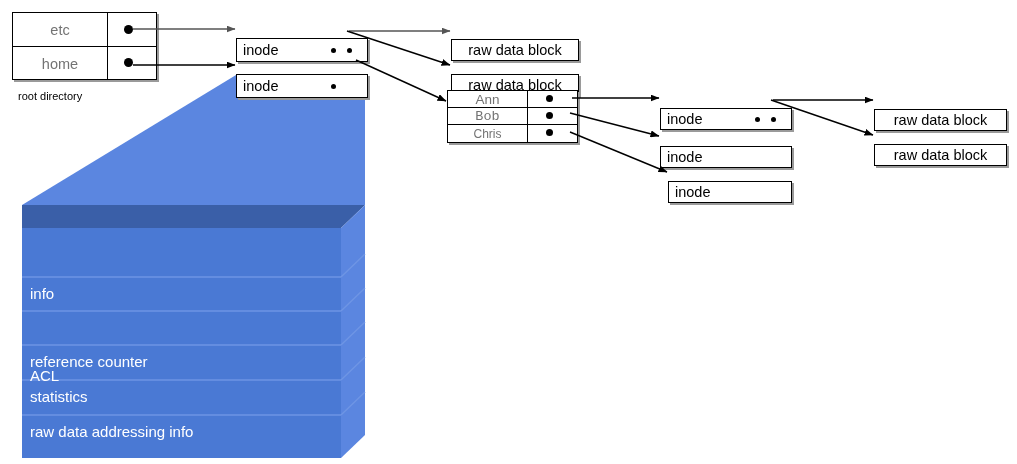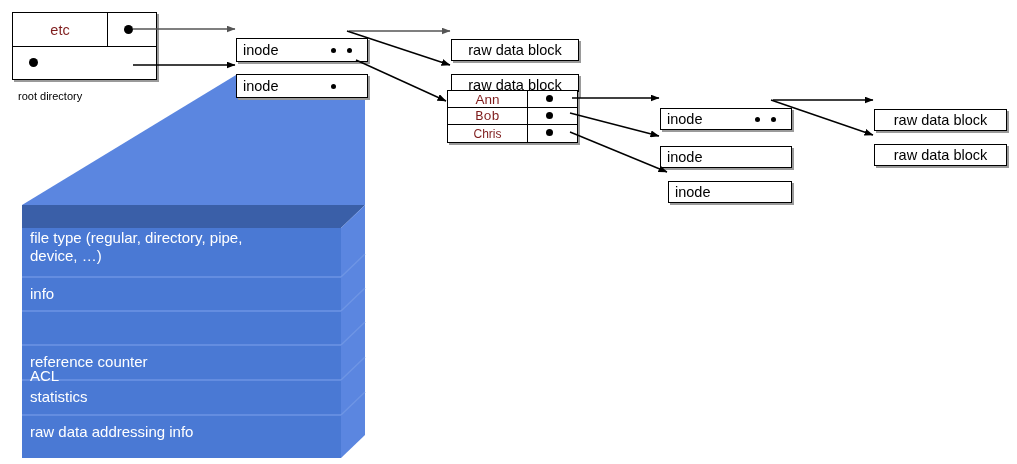--- a/index.html
+++ b/index.html
@@ -14,21 +14,21 @@
             font-size:14.5px;color:#000;white-space:nowrap;}
   .box .lbl.center{left:0;width:100%;text-align:center;}
 
   
   .dirtable{position:absolute;box-sizing:border-box;border:1px solid #000;
             background:#fff;box-shadow:2px 2px 0 #9a9a9a;}
   .dirrow{position:relative;box-sizing:border-box;display:flex;
           border-bottom:1px solid #000;}
   .dirrow:last-child{border-bottom:none;}
   .dircell-name{box-sizing:border-box;display:flex;align-items:center;
-                justify-content:center;font-size:14.5px;color:#7f1d1d;
+                justify-content:center;font-size:14.5px;color:#737373;
                 border-right:1px solid #000;}
   .dircell-ptr{box-sizing:border-box;position:relative;flex:1;}
 
   
   .dot{position:absolute;border-radius:50%;background:#000;}
   .dot.big{width:9px;height:9px;}
   .dot.sm{width:5px;height:5px;}
 
   .plain-label{position:absolute;font-size:11px;color:#000;white-space:nowrap;}
 
@@ -65,36 +65,35 @@
 
     <g stroke="#6e95e4" stroke-width="1.4">
       <line x1="341" y1="277" x2="365" y2="254"></line>
       <line x1="341" y1="311" x2="365" y2="288"></line>
       <line x1="341" y1="345" x2="365" y2="322"></line>
       <line x1="341" y1="380" x2="365" y2="357"></line>
       <line x1="341" y1="415" x2="365" y2="392"></line>
     </g>
   </svg>
 
-  <div class="panel-row-text" style="left:30px;top:229px;width:310px;">file type (regular, directory, pipe,
-device, …)</div>
   <div class="panel-row-text" style="left:30px;top:285px;">info</div>
   <div class="panel-row-text" style="left:30px;top:319px;margin-top:48px;">ACL</div>
   <div class="panel-row-text" style="left:30px;top:353px;">reference counter</div>
   <div class="panel-row-text" style="left:30px;top:388px;">statistics</div>
   <div class="panel-row-text" style="left:30px;top:423px;">raw data addressing info</div>
 
   <div class="dirtable" style="left:12px;top:12px;width:145px;height:68px;">
     <div class="dirrow" style="height:34px;">
       <div class="dircell-name" style="width:95px;">etc</div>
       <div class="dircell-ptr">
         <span class="dot big" style="left:16px;top:12px;"></span>
       </div>
     </div>
     <div class="dirrow" style="height:33px;">
+      <div class="dircell-name" style="width:95px;">home</div>
       <div class="dircell-ptr">
         <span class="dot big" style="left:16px;top:11px;"></span>
       </div>
     </div>
   </div>
   <div class="plain-label" style="left:18px;top:90px;">root directory</div>
 
   <div class="box" style="left:236px;top:18px;width:132px;height:24px;">
     <span class="lbl">inode</span>
     <span class="dot sm" style="left:94px;top:9px;"></span>

